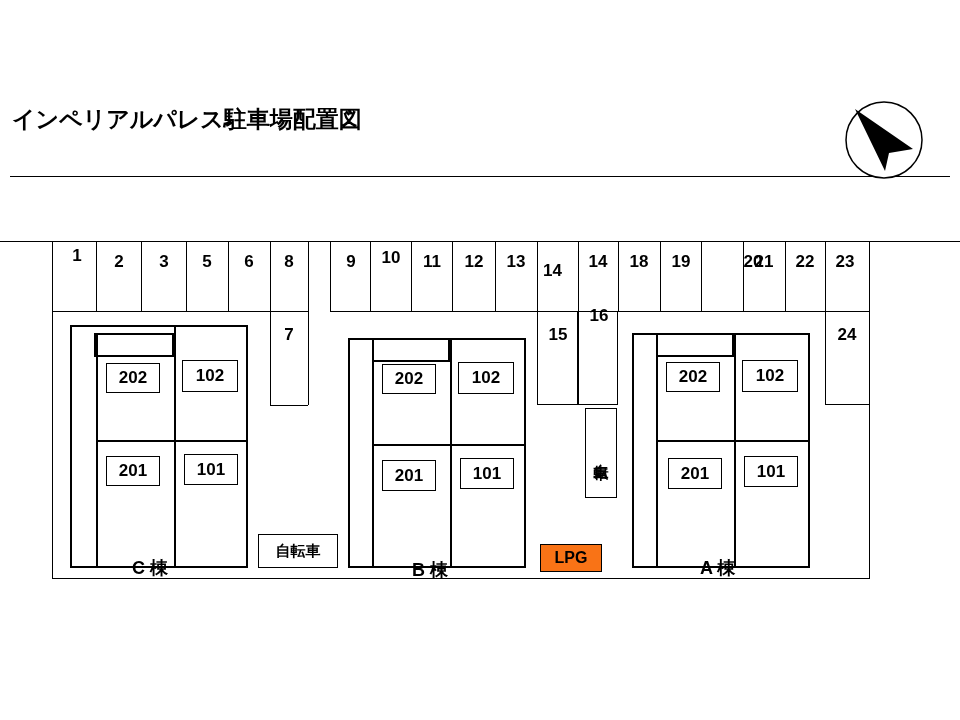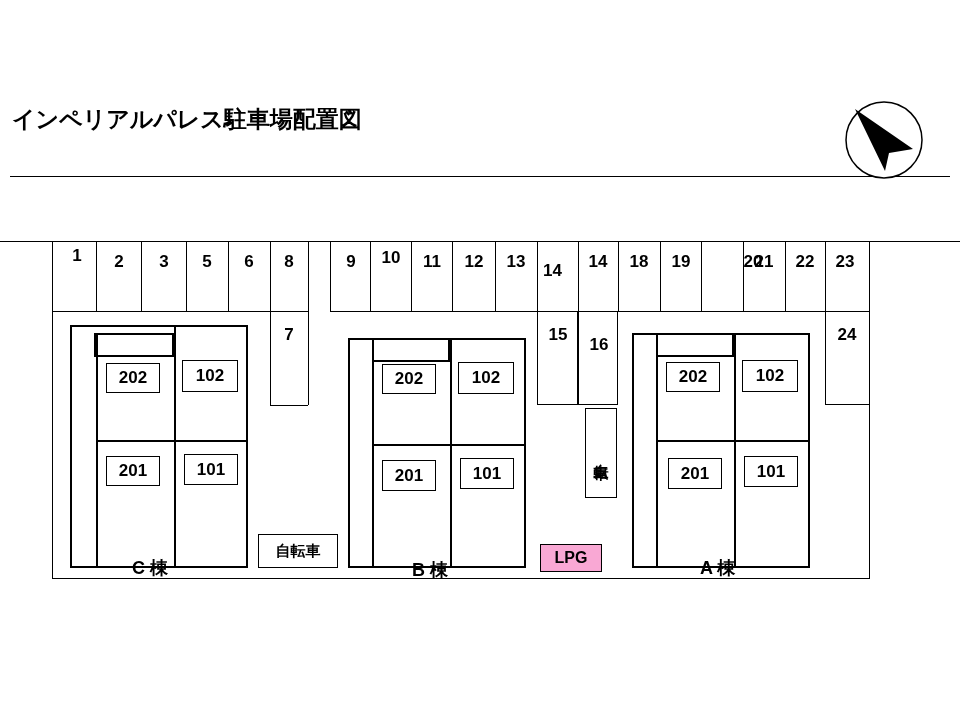--- a/index.html
+++ b/index.html
@@ -127,21 +127,21 @@
     font-weight: bold;
   }
   .bike-box.vertical {
     writing-mode: vertical-rl;
     line-height: 1.05;
     letter-spacing: 1px;
   }
   .lpg-box {
     position: absolute;
     border: 1px solid #000;
-    background: #f9a8d4;
+    background: #f97316;
     box-sizing: border-box;
     display: flex;
     align-items: center;
     justify-content: center;
     font-size: 16px;
     font-weight: bold;
   }
 </style>
 </head>
 <body>
@@ -215,21 +215,21 @@
 
   <div class="stall-num" style="left:620px; top:252px; width:38px;">18</div>
   <div class="stall-num" style="left:662px; top:252px; width:38px;">19</div>
   <div class="stall-num" style="left:703px; top:252px; width:38px;margin-left:31px;">20</div>
   <div class="stall-num" style="left:745px; top:252px; width:38px;">21</div>
   <div class="stall-num" style="left:786px; top:252px; width:38px;">22</div>
   <div class="stall-num" style="left:826px; top:252px; width:38px;">23</div>
 
   <div class="stall-num" style="left:274px; top:325px; width:30px;">7</div>
   <div class="stall-num" style="left:540px; top:325px; width:36px;">15</div>
-  <div class="stall-num" style="left:581px; top:335px; width:36px;">16</div>
+  <div class="stall-num" style="left:581px; top:306px; width:36px;">16</div>
   <div class="stall-num" style="left:828px; top:325px; width:38px;">24</div>
 
   <div class="thickbox" style="left:70px; top:325px; width:178px; height:243px;"></div>
   <div class="thickbox" style="left:94px; top:333px; width:80px; height:24px;"></div>
   <div class="vline" style="left:174px; top:325px; height:243px; border-left-width:2px;"></div>
   <div class="hline" style="left:96px; top:440px; width:152px; border-top-width:2px;"></div>
   <div class="vline" style="left:96px; top:333px; height:235px; border-left-width:2px;"></div>
 
   <div class="room-label" style="left:106px; top:363px; width:54px; height:30px;">202</div>
   <div class="room-label" style="left:182px; top:360px; width:56px; height:32px;">102</div>

